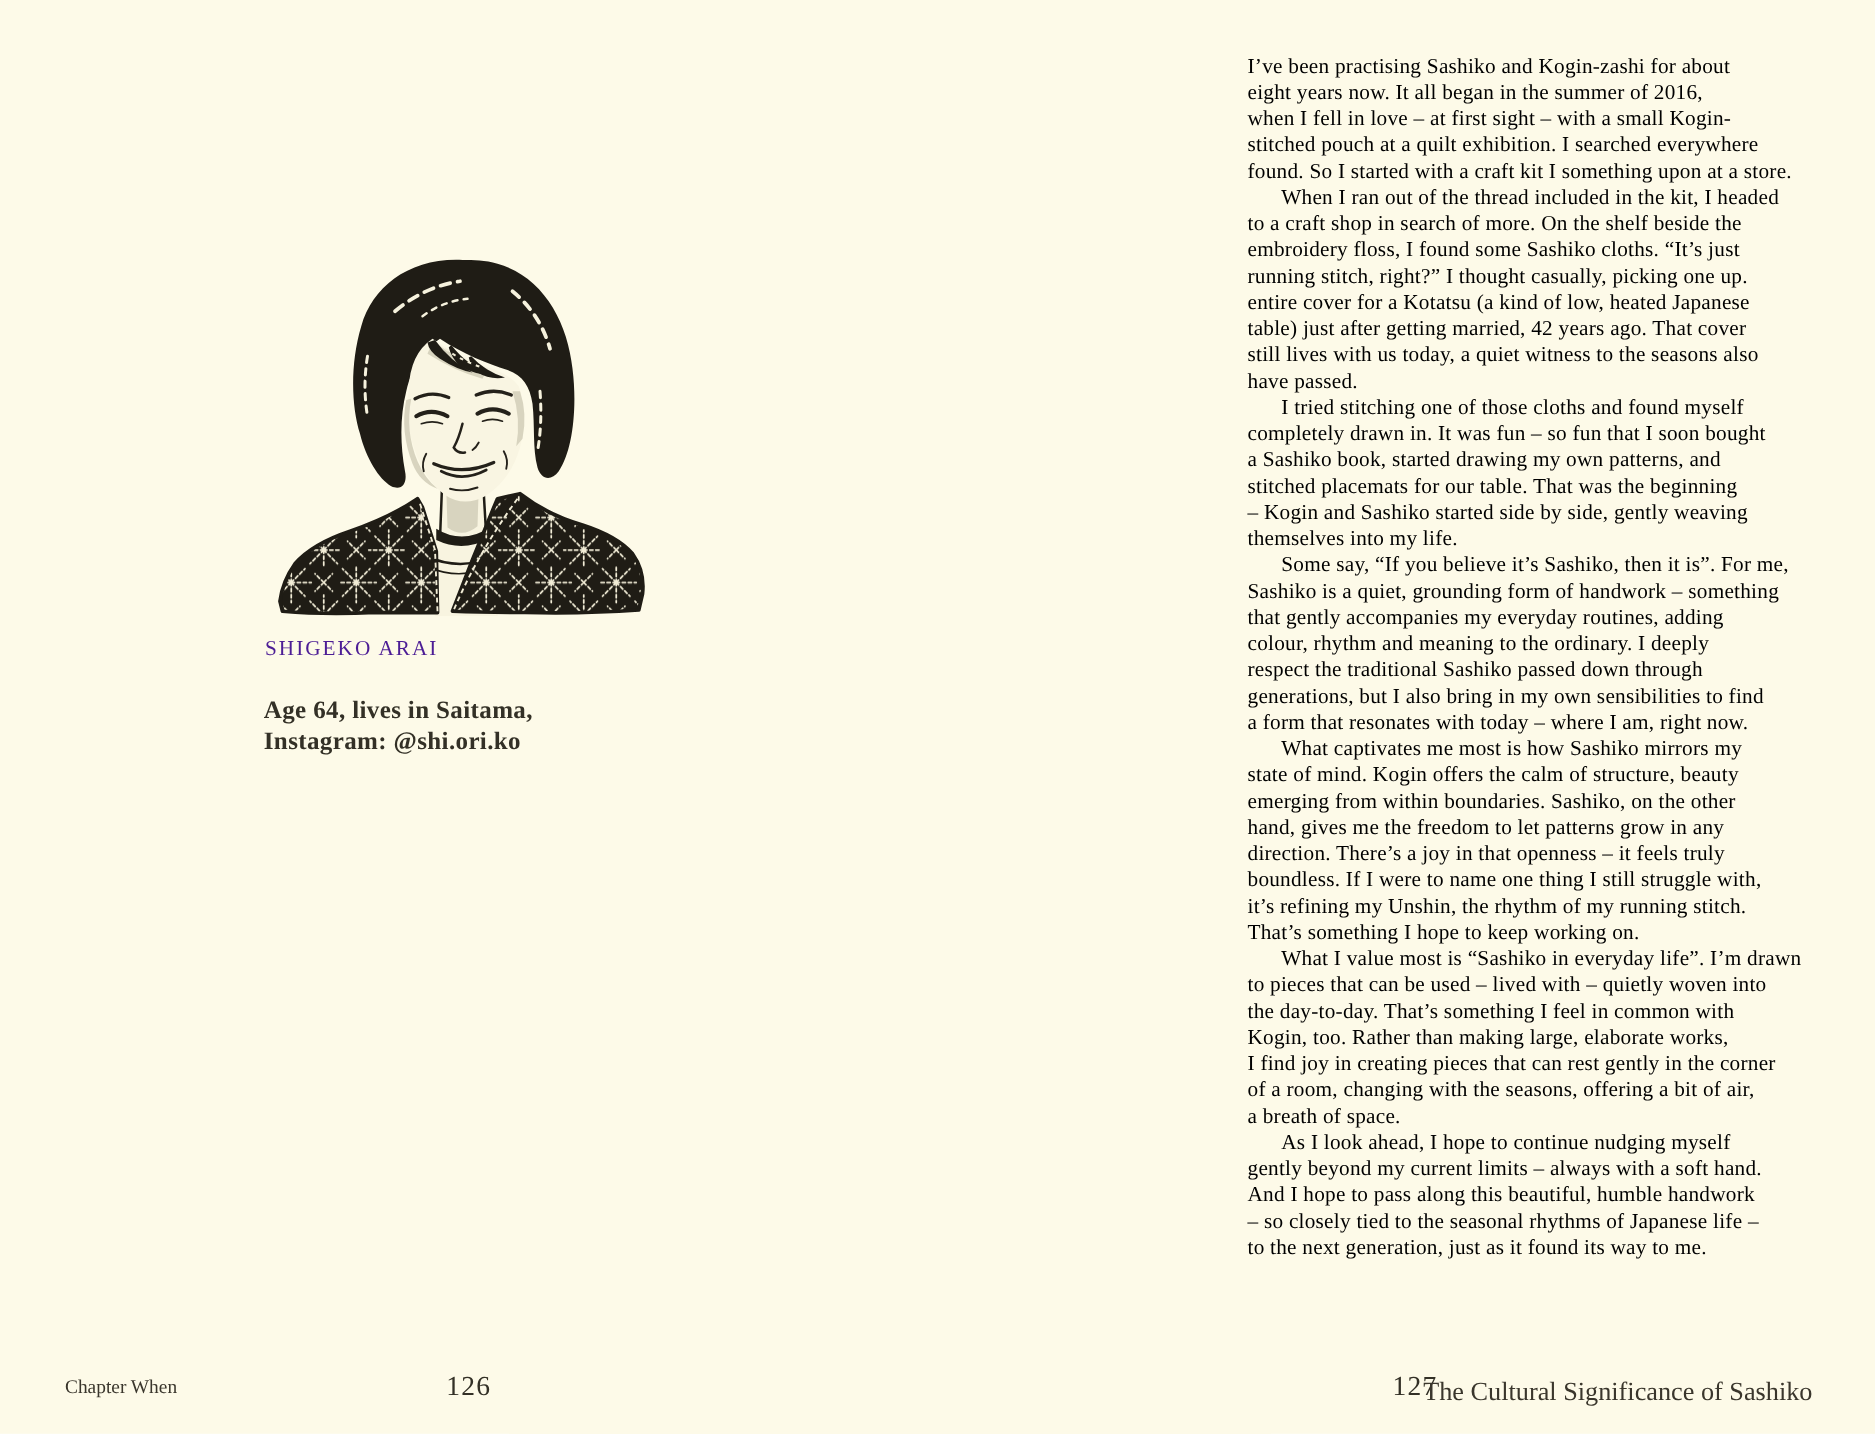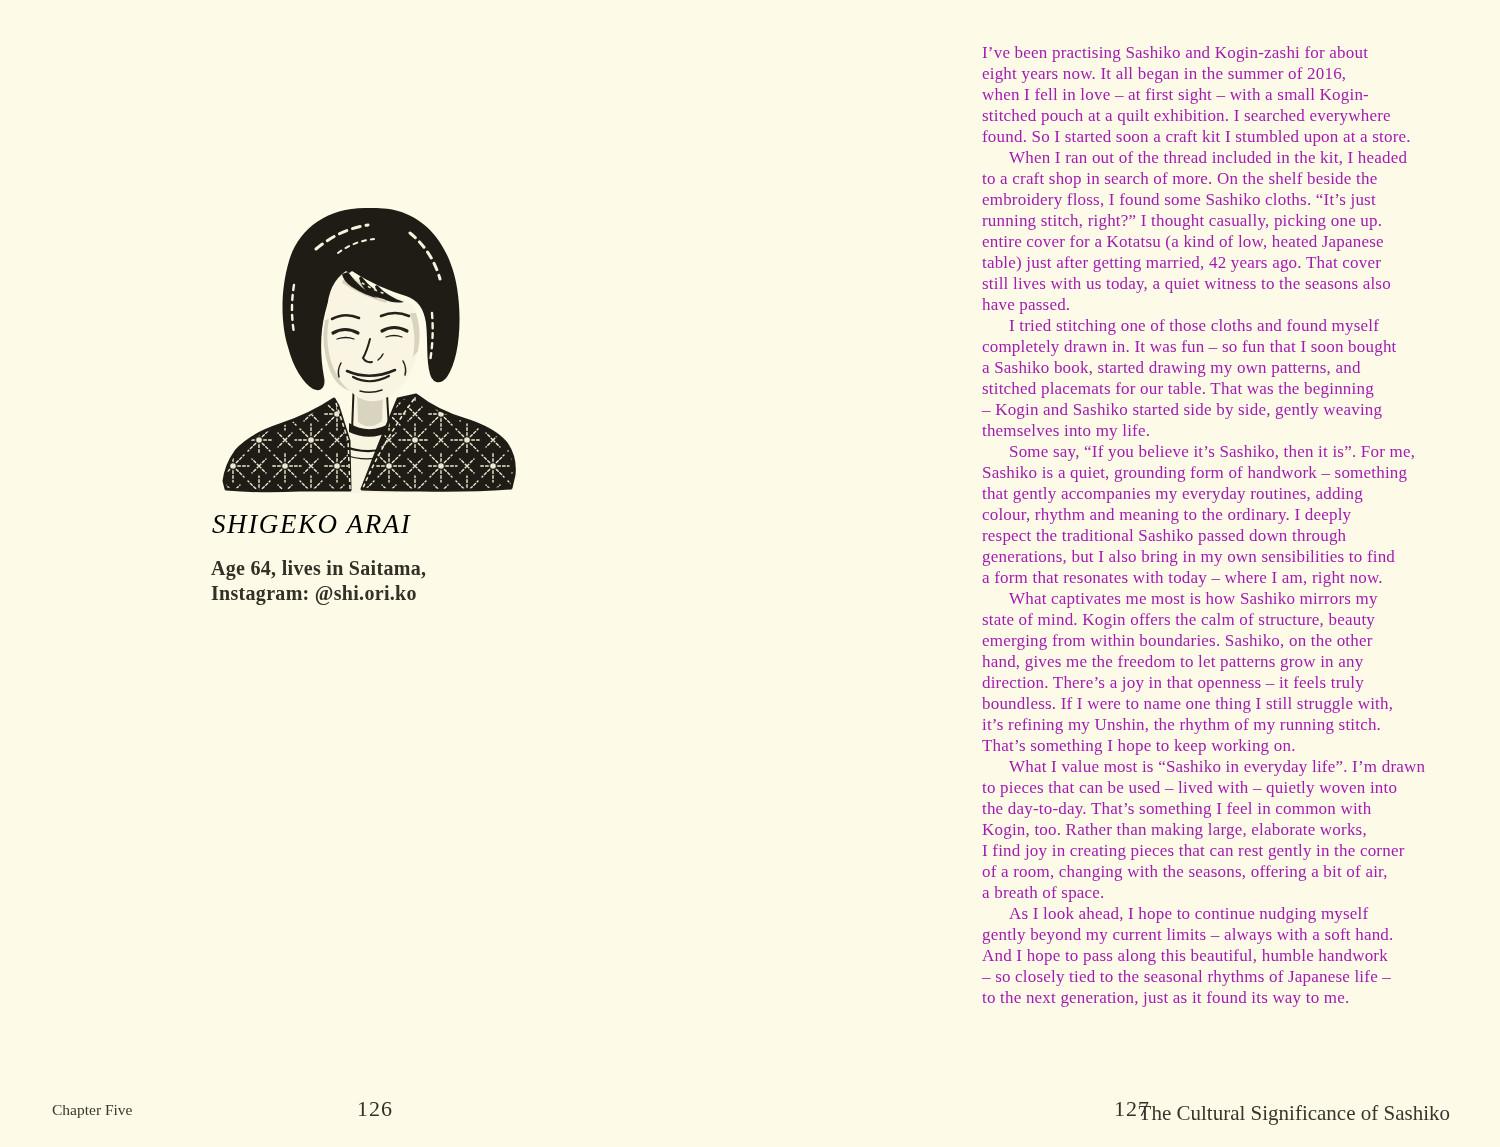--- a/index.html
+++ b/index.html
@@ -3,25 +3,25 @@
 <meta charset="utf-8">
 <style>
   html,body{margin:0;padding:0;}
   .spread{
     position:relative;width:1500px;height:1147px;overflow:hidden;
     background:#FDFAE8;color:#37332A;
     font-family:"Liberation Serif", serif;
   }
   
   .body-text{position:absolute;left:982px;top:42px;width:487px;}
-  .line{white-space:nowrap;font-size:17px;line-height:21px;letter-spacing:0.2px;color:#a21caf;}
+  .line{white-space:nowrap;font-size:17px;line-height:21px;letter-spacing:0.2px;color:#000000;margin-left:16px;}
   .line.indent{padding-left:27px;}
   
   .portrait{position:absolute;left:220px;top:193px;width:300px;height:300px;}
-  .profile-name{position:absolute;left:212px;top:509px;font-size:27px;letter-spacing:1.6px;color:#000000;font-style:italic;}
+  .profile-name{position:absolute;left:212px;top:509px;font-size:17px;letter-spacing:1.6px;color:#4c1d95;}
   .profile-caption{position:absolute;left:211px;top:556px;font-size:20px;font-weight:bold;line-height:25px;letter-spacing:0.3px;color:#333026;}
   
   .footer-chapter{position:absolute;left:52px;top:1101px;font-size:15.5px;color:#3A362C;}
   .pagenum{position:absolute;top:1096px;width:150px;text-align:center;font-size:22px;letter-spacing:1px;color:#333026;}
   .pagenum-left{left:300px;}
   .pagenum-right{left:1057px;}
   .footer-title{position:absolute;right:50px;top:1101px;font-size:21px;color:#3A362C;}
 </style>
 </head>
 <body>
@@ -97,31 +97,31 @@
         <path d="M118 60 Q134 48 154 46" stroke-width="2" stroke-dasharray="4 5"></path>
       </g>
     </svg>
 
     <div class="profile-name">SHIGEKO ARAI</div>
     <div class="profile-caption">
         <div>Age 64, lives in Saitama,</div>
         <div>Instagram: @shi.ori.ko</div>
       </div>
 
-    <div class="footer-chapter">Chapter Five</div>
+    <div class="footer-chapter">Chapter When</div>
     <div class="pagenum pagenum-left">126</div>
   </div>
 
   <div>
     <div class="body-text">
         <div class="line">I’ve been practising Sashiko and Kogin-zashi for about</div>
         <div class="line">eight years now. It all began in the summer of 2016,</div>
         <div class="line">when I fell in love – at first sight – with a small Kogin-</div>
         <div class="line">stitched pouch at a quilt exhibition. I searched everywhere</div>
-        <div class="line">found. So I started soon a craft kit I stumbled upon at a store.</div>
+        <div class="line">found. So I started with a craft kit I something upon at a store.</div>
         <div class="line indent">When I ran out of the thread included in the kit, I headed</div>
         <div class="line">to a craft shop in search of more. On the shelf beside the</div>
         <div class="line">embroidery floss, I found some Sashiko cloths. “It’s just</div>
         <div class="line">running stitch, right?” I thought casually, picking one up.</div>
         <div class="line">entire cover for a Kotatsu (a kind of low, heated Japanese</div>
         <div class="line">table) just after getting married, 42 years ago. That cover</div>
         <div class="line">still lives with us today, a quiet witness to the seasons also</div>
         <div class="line">have passed.</div>
         <div class="line indent">I tried stitching one of those cloths and found myself</div>
         <div class="line">completely drawn in. It was fun – so fun that I soon bought</div>

